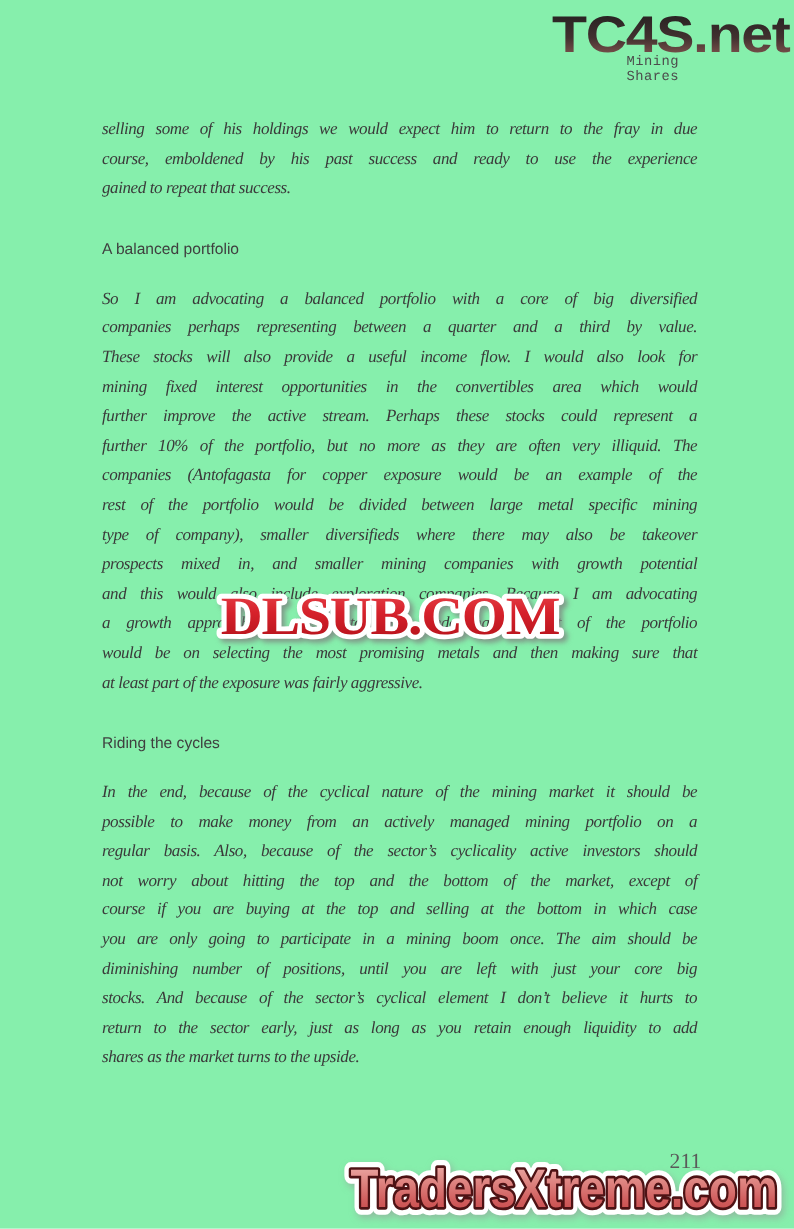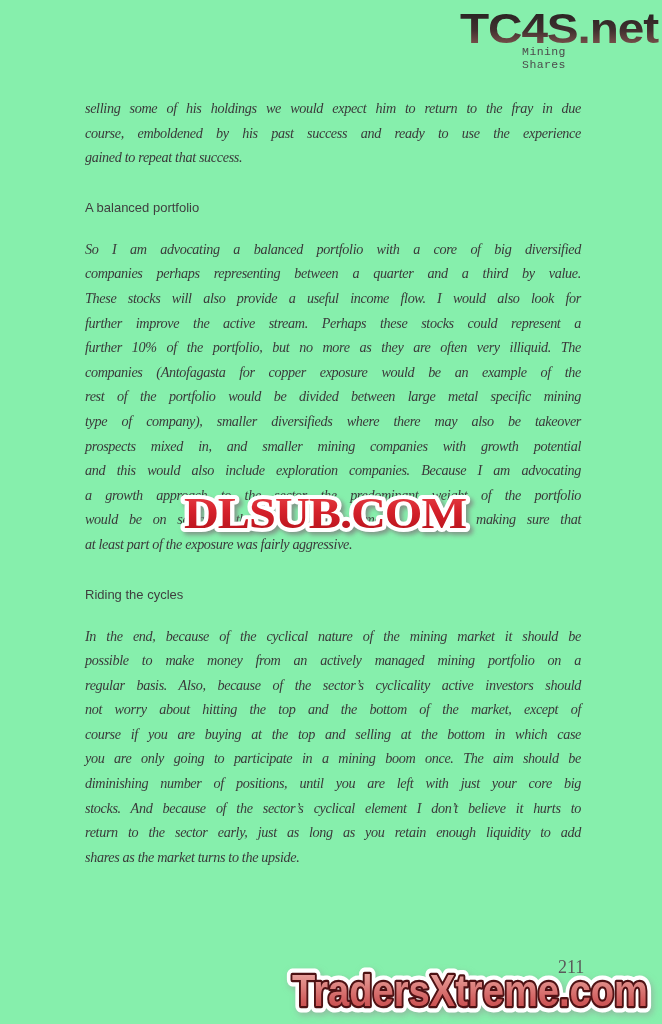--- a/index.html
+++ b/index.html
@@ -70,20 +70,21 @@
     <div class="para">
         <div class="line">selling some of his holdings we would expect him to return to the fray in due</div>
         <div class="line">course, emboldened by his past success and ready to use the experience</div>
         <div class="line last">gained to repeat that success.</div>
       </div>
     <div class="section-heading">A balanced portfolio</div>
     <div class="para">
         <div class="line">So I am advocating a balanced portfolio with a core of big diversified</div>
         <div class="line">companies perhaps representing between a quarter and a third by value.</div>
         <div class="line">These stocks will also provide a useful income flow. I would also look for</div>
+        <div class="line">mining fixed interest opportunities in the convertibles area which would</div>
         <div class="line">further improve the active stream. Perhaps these stocks could represent a</div>
         <div class="line">further 10% of the portfolio, but no more as they are often very illiquid. The</div>
         <div class="line">companies (Antofagasta for copper exposure would be an example of the</div>
         <div class="line">rest of the portfolio would be divided between large metal specific mining</div>
         <div class="line">type of company), smaller diversifieds where there may also be takeover</div>
         <div class="line">prospects mixed in, and smaller mining companies with growth potential</div>
         <div class="line">and this would also include exploration companies. Because I am advocating</div>
         <div class="line">a growth approach to the sector the predominant weight of the portfolio</div>
         <div class="line">would be on selecting the most promising metals and then making sure that</div>
         <div class="line last">at least part of the exposure was fairly aggressive.</div>

